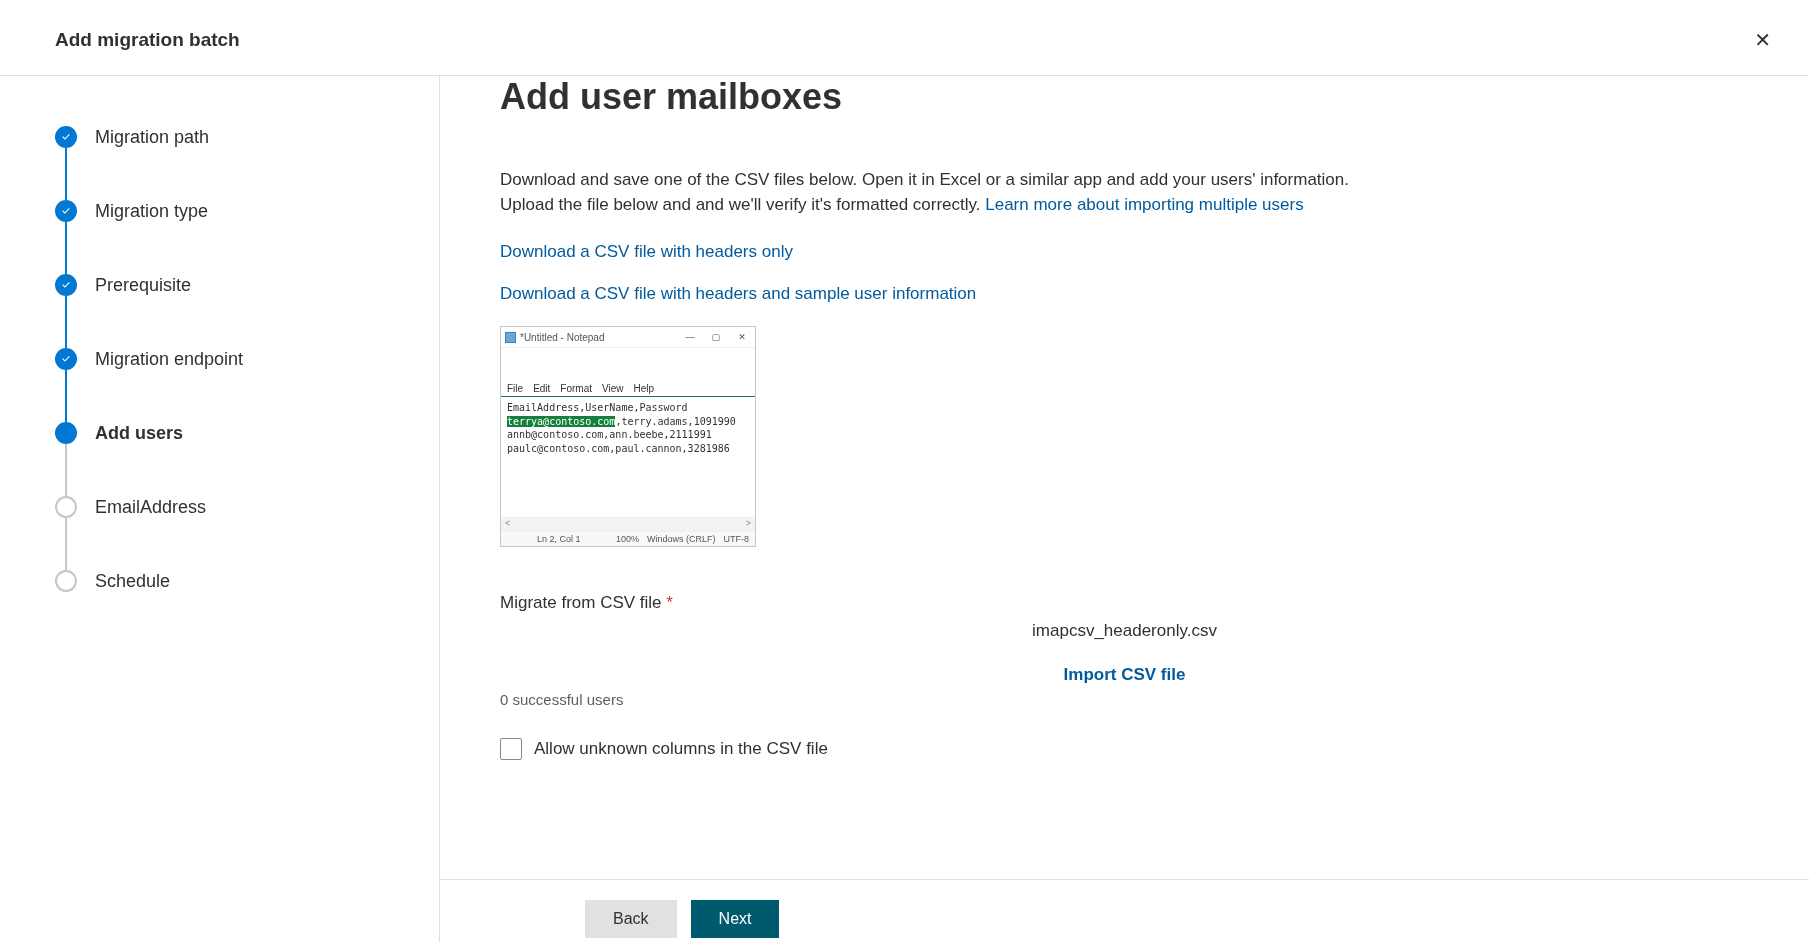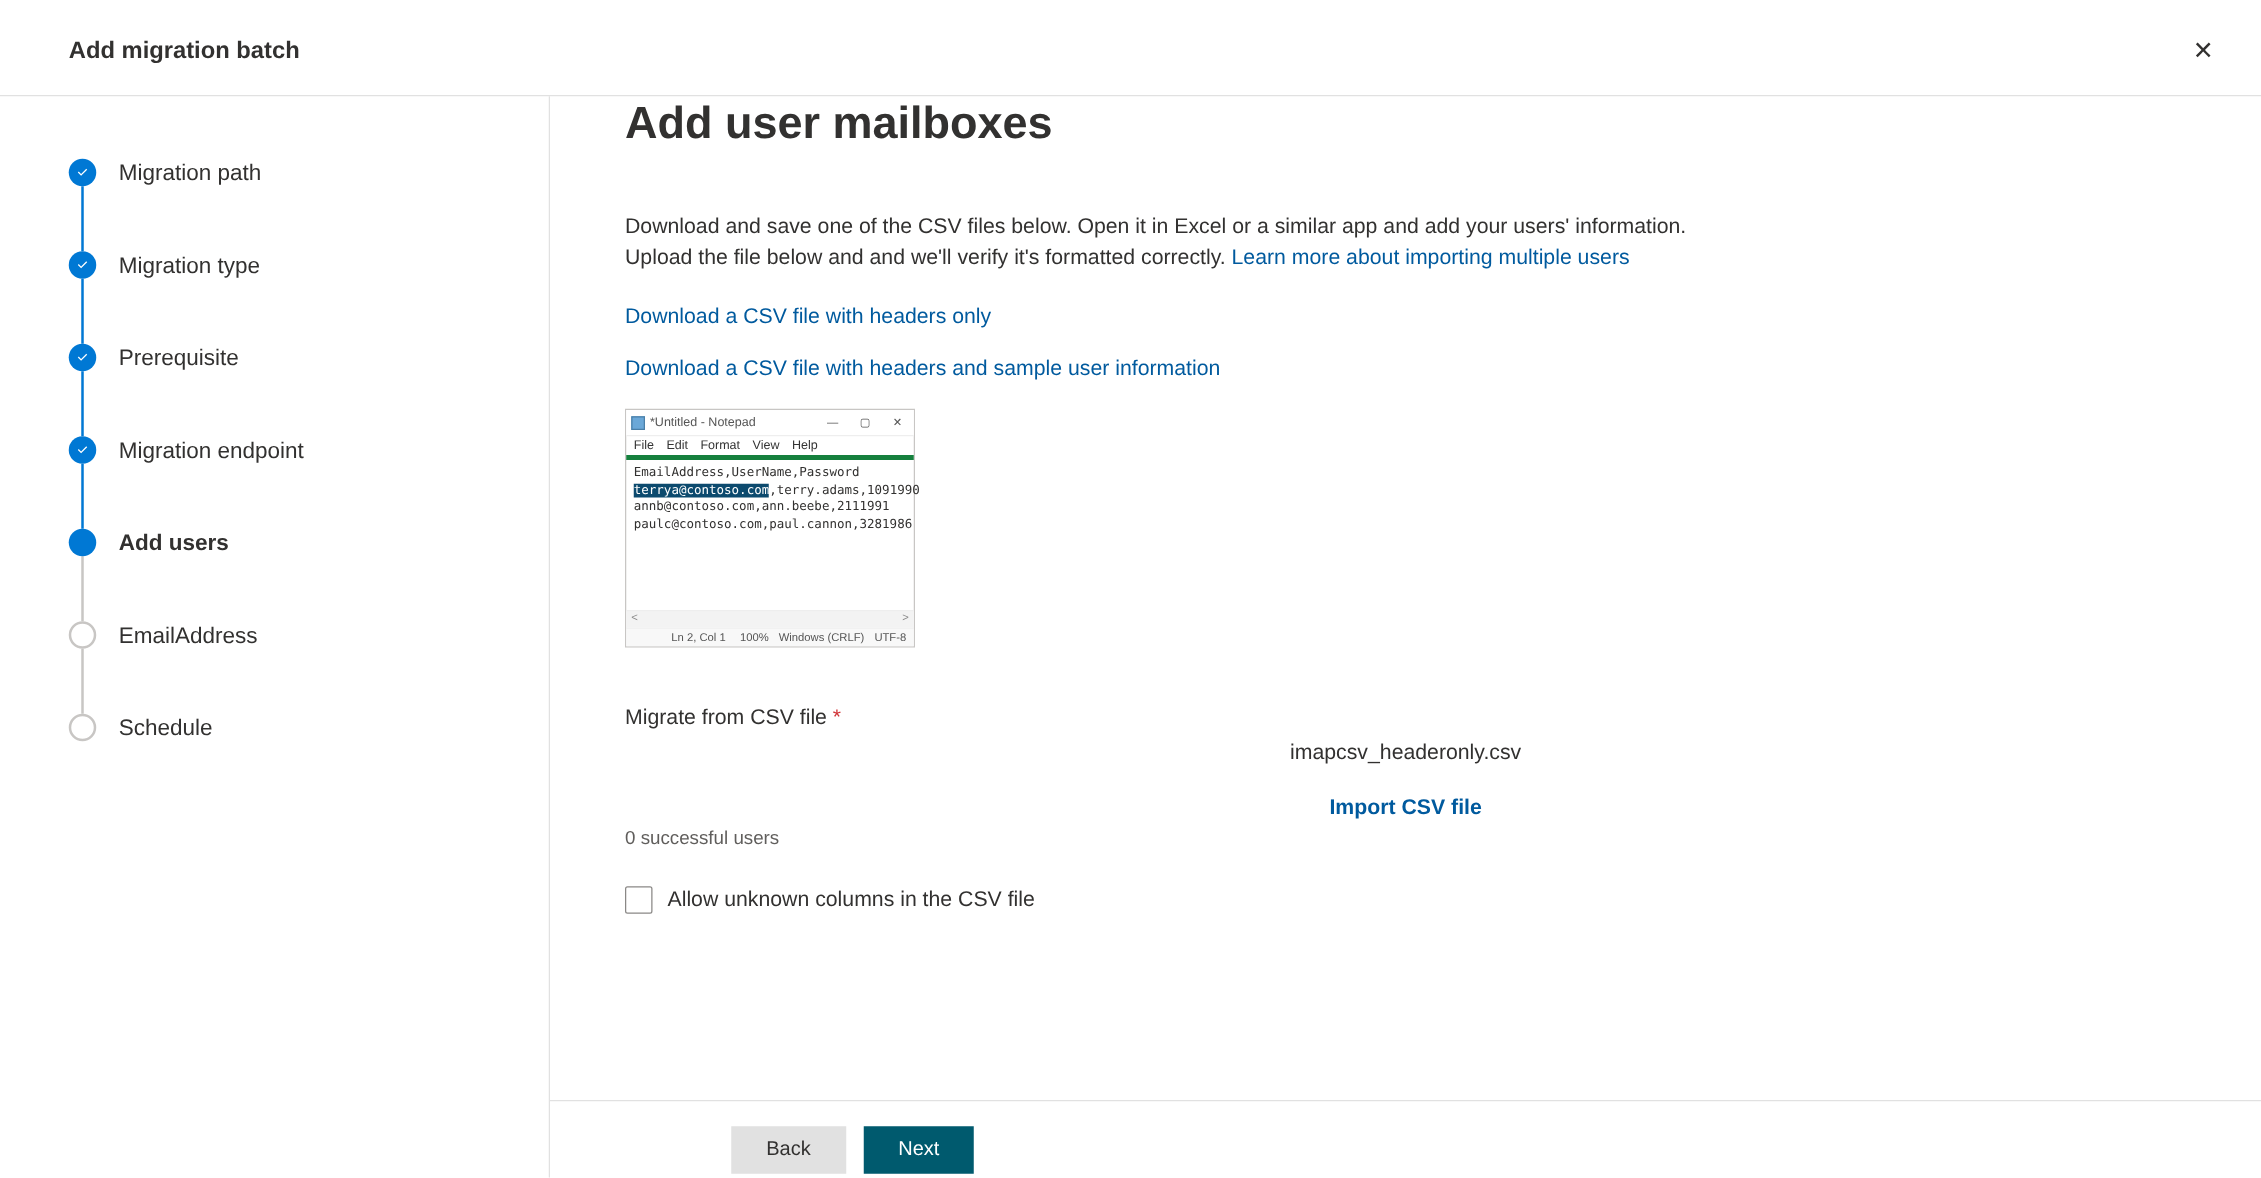--- a/index.html
+++ b/index.html
@@ -43,35 +43,35 @@
 .step.current .step-label { font-weight: 700; }
 
 .main { flex: 1; display: flex; flex-direction: column; overflow: hidden; }
 .content { flex: 1; padding: 0 60px 20px 60px; overflow-y: auto; }
 .page-title { font-size: 36px; font-weight: 700; margin-bottom: 50px; color: #323130; }
 .desc { font-size: 17px; line-height: 1.45; margin-bottom: 25px; max-width: 900px; }
 .link { color: #005a9e; text-decoration: none; cursor: pointer; }
 .dl-link { display: inline-block; font-size: 17px; color: #005a9e; cursor: pointer; margin-bottom: 22px; }
 
 .notepad {
-  width: 232px; border: 1px solid #c8c6c4; background: #fff; margin-bottom: 30px;
+  width: 256px; border: 1px solid #c8c6c4; background: #fff; margin-bottom: 30px;
   font-family: "Segoe UI", Arial, sans-serif;
 }
 .np-title {
   display: flex; align-items: center; justify-content: space-between;
   background: #fff; padding: 2px 0 2px 4px; border-bottom: 1px solid #eee;
   font-size: 10px; color: #555;
 }
 .np-title-left { display: flex; align-items: center; gap: 4px; }
 .np-icon { width: 11px; height: 11px; background: #6ba8d8; border: 1px solid #4a7fa8; }
 .np-ctrls { display: flex; }
 .np-ctrl { width: 26px; height: 16px; display: flex; align-items: center; justify-content: center; font-size: 9px; color: #555; }
-.np-menu { display: flex; gap: 10px; padding: 2px 6px; font-size: 10px; color: #333; border-bottom: 4px solid #15803d; }
+.np-menu { display: flex; gap: 10px; padding: 2px 6px; font-size: 10px; color: #333; border-bottom: 1px solid #15803d; margin-top: 33px; }
 .np-body { padding: 4px 6px; font-family: Consolas, monospace; font-size: 10px; line-height: 1.35; min-height: 120px; position: relative; }
-.np-body .hl { background: #0c4a6e; color: #fff; }
+.np-body .hl { background: #15803d; color: #fff; }
 .np-scroll { height: 14px; border-top: 1px solid #eee; background: #f3f3f3; position: relative; }
 .np-scroll::before { content: "<"; position: absolute; left: 4px; top: 0; font-size: 9px; color: #888; }
 .np-scroll::after { content: ">"; position: absolute; right: 4px; top: 0; font-size: 9px; color: #888; }
 .np-status { display: flex; justify-content: flex-end; gap: 8px; font-size: 9px; color: #555; padding: 2px 6px; border-top: 1px solid #eee; background: #f8f8f8; }
 .np-status span:first-child { margin-right: auto; margin-left: 30px; }
 
 .field-label { font-size: 17px; margin-bottom: 8px; margin-top: 46px; }
 .req { color: #d13438; }
 .file-row { display: flex; align-items: center; gap: 24px; font-size: 17px; margin-bottom: 6px; flex-direction: column; }
 .import-link { color: #005a9e; font-weight: 700; cursor: pointer; }

